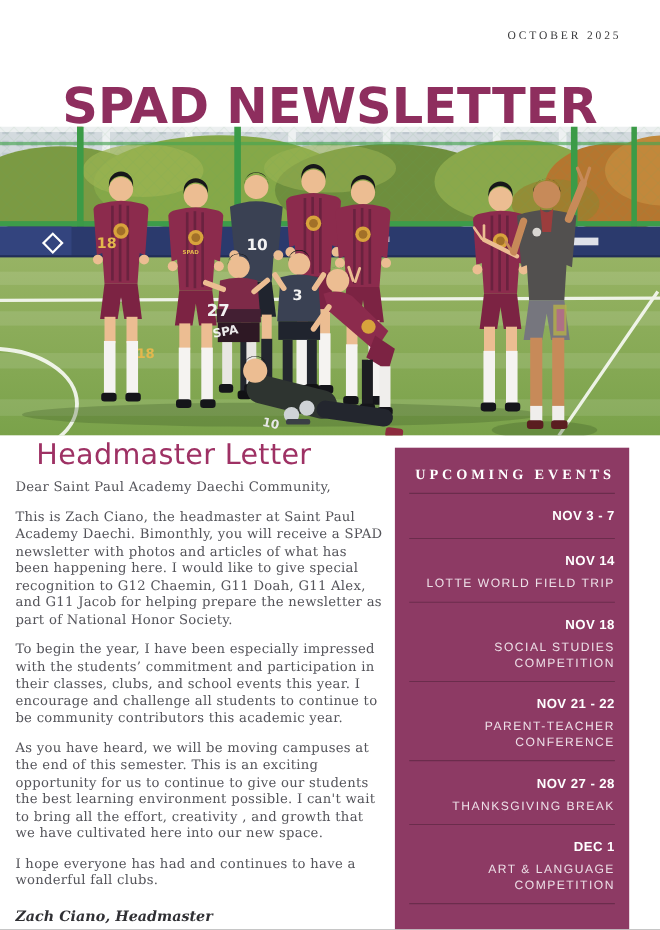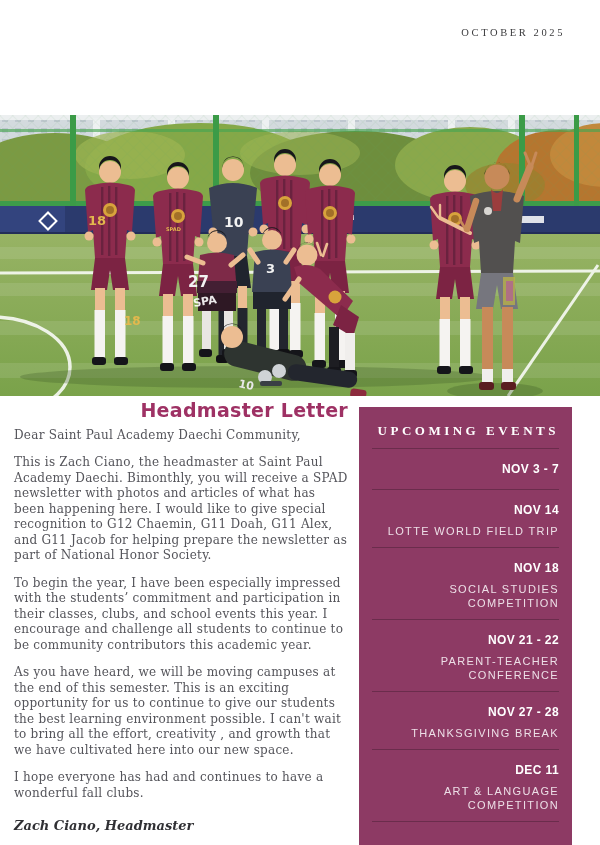--- a/index.html
+++ b/index.html
@@ -16,22 +16,22 @@
   .newsletter-title{
     position:absolute;top:42px;left:0;width:100%;text-align:center;
     font-family:"DejaVu Sans","Liberation Sans",sans-serif;
     font-weight:bold;font-size:45px;line-height:1.1;letter-spacing:0px;
     color:#8e2e5e;
   }
   .photo-wrap{position:absolute;top:115px;left:0;width:600px;height:316px;}
   .letter{position:absolute;left:14px;top:401px;width:334px;}
   .letter-heading{
     font-family:"DejaVu Sans","Liberation Sans",sans-serif;
-    font-weight:bold;font-size:19px;line-height:1.05;
-    color:#9e3164;margin:0 0 7px 19px;letter-spacing:0.3px;text-align:right;
+    font-weight:normal;font-size:26px;line-height:1.05;
+    color:#9e3164;margin:0 0 7px 19px;letter-spacing:0.3px;
   }
   .letter-body p{
     font-family:"DejaVu Serif","Liberation Serif",serif;
     font-size:12px;line-height:15.5px;letter-spacing:0.25px;
     color:#54545a;margin:0 0 12px 0;
   }
   .signature{
     font-family:"DejaVu Serif","Liberation Serif",serif;
     font-weight:bold;font-style:italic;font-size:13px;color:#303034;
     margin-top:17px;
@@ -59,20 +59,21 @@
     font-size:11px;letter-spacing:1.35px;line-height:14px;margin-top:3px;
     color:#eddfe7;
   }
 </style>
 </head>
 <body>
 
 <div class="page">
 
   <div class="issue-date">OCTOBER 2025</div>
+  <h1 class="newsletter-title">SPAD NEWSLETTER</h1>
 
   <div class="photo-wrap" role="img" aria-label="SPAD soccer team group photo on a turf field in front of a green fence and blue banner wall">
     <svg width="600" height="281" viewBox="0 0 600 281" xmlns="http://www.w3.org/2000/svg">
       <defs>
         <linearGradient id="turfG" x1="0" y1="0" x2="0" y2="1">
           <stop offset="0" stop-color="#97b364"></stop>
           <stop offset="1" stop-color="#7aa24a"></stop>
         </linearGradient>
         <pattern id="win" width="13" height="11" patternUnits="userSpaceOnUse">
           <rect x="2" y="2" width="6" height="5" fill="#aeb9c2"></rect>
@@ -356,21 +357,21 @@
     </div>
     <hr>
 
     <div class="event">
       <div class="event-date">NOV 27 - 28</div>
       <div class="event-name">THANKSGIVING BREAK</div>
     </div>
     <hr>
 
     <div class="event">
-      <div class="event-date">DEC 11</div>
+      <div class="event-date">DEC 1</div>
       <div class="event-name">ART &amp; LANGUAGE COMPETITION</div>
     </div>
     <hr>
 
     <div class="event">
       
       
     </div>
 
   </div>

